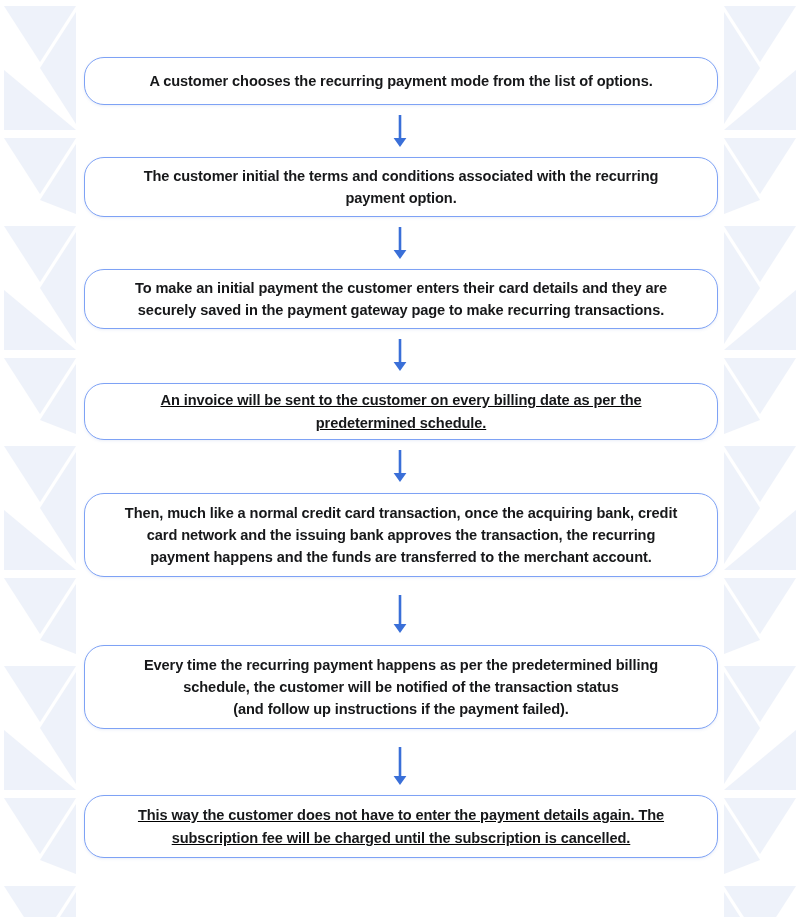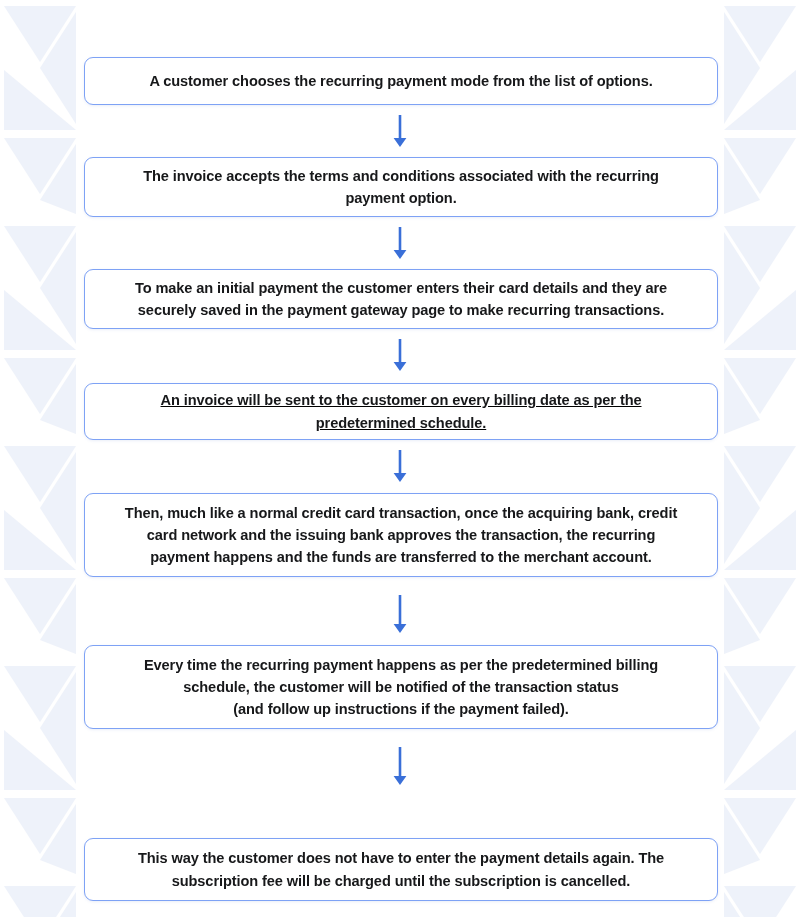--- a/index.html
+++ b/index.html
@@ -43,21 +43,21 @@
     width: 800px;
     padding: 0;
   }
 
   .flow-node {
     position: absolute;
     left: 84px;
     width: 634px;
     background: #ffffff;
     border: 1.4px solid #7ea2f5;
-    border-radius: 9px;
+    border-radius: 20px;
     box-shadow: 0 1px 3px rgba(90, 125, 200, 0.13);
     display: flex;
     align-items: center;
     justify-content: center;
     padding: 10px 26px;
   }
 
   .flow-node-text {
     font-size: 14.6px;
     font-weight: 700;
@@ -109,21 +109,21 @@
     <div class="flow-node" style="top: 57px; height: 48px;">
       <div class="flow-node-text">A customer chooses the recurring payment mode from the list of options.</div>
     </div>
     <div class="flow-arrow" style="top: 115px; height: 32px;">
       <svg width="18" height="32" viewBox="0 0 18 32">
         <line x1="9" y1="0" x2="9" y2="24" stroke="#3a6fd8" stroke-width="2.6"></line>
         <polygon points="2.6,23 15.4,23 9,32" fill="#3a6fd8"></polygon>
       </svg>
     </div>
     <div class="flow-node" style="top: 157px; height: 60px;">
-      <div class="flow-node-text">The invoice accepts the terms and conditions associated with the recurring
+      <div class="flow-node-text">The customer initial the terms and conditions associated with the recurring
 payment option.</div>
     </div>
     <div class="flow-arrow" style="top: 227px; height: 32px;">
       <svg width="18" height="32" viewBox="0 0 18 32">
         <line x1="9" y1="0" x2="9" y2="24" stroke="#3a6fd8" stroke-width="2.6"></line>
         <polygon points="2.6,23 15.4,23 9,32" fill="#3a6fd8"></polygon>
       </svg>
     </div>
     <div class="flow-node" style="top: 269px; height: 60px;">
       <div class="flow-node-text">To make an initial payment the customer enters their card details and they are
@@ -160,17 +160,17 @@
       <div class="flow-node-text">Every time the recurring payment happens as per the predetermined billing
 schedule, the customer will be notified of the transaction status
 (and follow up instructions if the payment failed).</div>
     </div>
     <div class="flow-arrow" style="top: 747px; height: 38px;">
       <svg width="18" height="38" viewBox="0 0 18 38">
         <line x1="9" y1="0" x2="9" y2="30" stroke="#3a6fd8" stroke-width="2.6"></line>
         <polygon points="2.6,29 15.4,29 9,38" fill="#3a6fd8"></polygon>
       </svg>
     </div>
-    <div class="flow-node" style="top: 838px; height: 63px;">
+    <div class="flow-node" style="top: 795px; height: 63px; text-decoration: underline;">
       <div class="flow-node-text">This way the customer does not have to enter the payment details again. The
 subscription fee will be charged until the subscription is cancelled.</div>
     </div>
   </main>
 
 </body></html>

